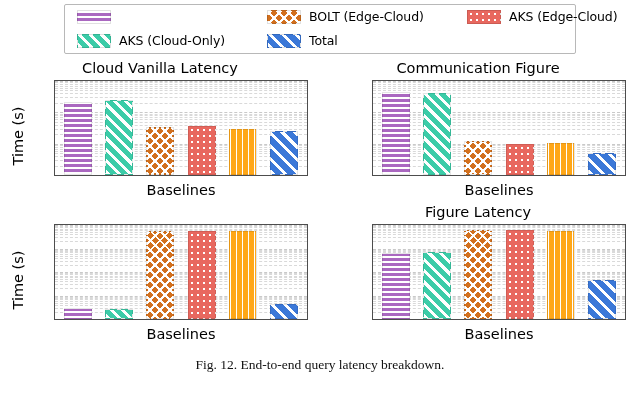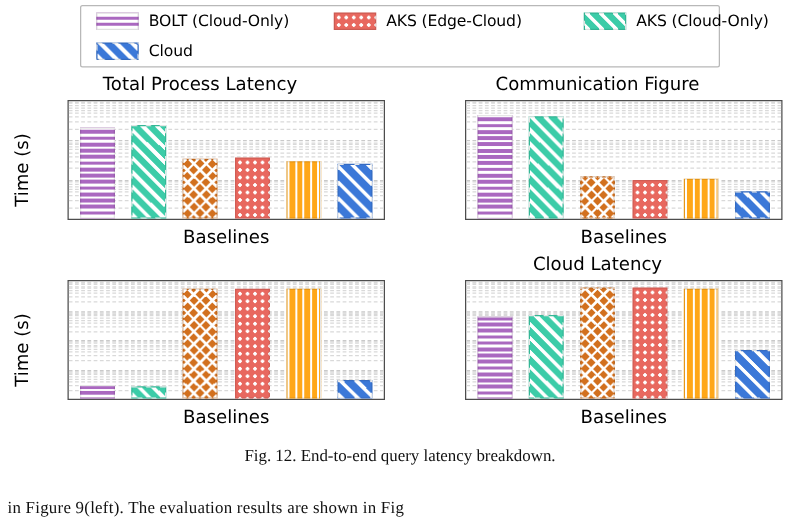--- a/index.html
+++ b/index.html
@@ -75,38 +75,41 @@
   }
 </style>
 </head>
 <body>
 
 <div class="figure">
 
   <div class="legend">
     <div class="lg-item">
       <span class="lg-swatch h-purple"></span>
-      <span class="lg-label">BOLT (Cloud-Only)</span>
+    </div>
+    <div class="lg-item">
+      <span class="lg-swatch h-orange"></span>
+      <span class="lg-label">BOLT (Edge-Cloud)</span>
     </div>
     <div class="lg-item">
       <span class="lg-swatch h-salmon"></span>
       <span class="lg-label">AKS (Edge-Cloud)</span>
     </div>
     <div class="lg-item">
       <span class="lg-swatch h-teal"></span>
       <span class="lg-label">AKS (Cloud-Only)</span>
     </div>
     <div class="lg-item">
       <span class="lg-swatch h-blue"></span>
-      <span class="lg-label">Cloud</span>
+      <span class="lg-label">Total</span>
     </div>
   </div>
 
   <div class="sub" style="left:8px;top:60px;width:304px;height:142px;">
-    <div class="sub-title">Total Process Latency</div>
+    <div class="sub-title">Cloud Vanilla Latency</div>
     <div class="ylabel" style="left:-20px;top:68px;width:60px;text-align:center;">Time (s)</div>
     <div class="axes" id="ax0">
         <div class="gridline major" style="top: 100%;"></div>
         <div class="gridline" style="top: 89.9657%;"></div>
         <div class="tickmark minor" style="top: 89.9657%;"></div>
         <div class="gridline" style="top: 84.096%;"></div>
         <div class="tickmark minor" style="top: 84.096%;"></div>
         <div class="gridline" style="top: 79.9313%;"></div>
         <div class="tickmark minor" style="top: 79.9313%;"></div>
         <div class="gridline" style="top: 76.701%;"></div>
@@ -324,21 +327,21 @@
           <div class="bar h-orange" title="BOLT (Edge-Cloud): 550 s" style="height: 93.5091%;"></div>
           <div class="bar h-salmon" title="AKS (Edge-Cloud): 560 s" style="height: 93.7047%;"></div>
           <div class="bar h-amber" title="Vanilla: 540 s" style="height: 93.3098%;"></div>
           <div class="bar h-blue" title="Venus: 0.45 s" style="height: 16.3303%;"></div>
         </div>
       </div>
     <div class="xlabel">Baselines</div>
   </div>
 
   <div class="sub" style="left:326px;top:204px;width:304px;height:148px;">
-    <div class="sub-title">Cloud Latency</div>
+    <div class="sub-title">Figure Latency</div>
     <div class="axes" id="ax3">
         <div class="gridline major" style="top: 100%;"></div>
         <div class="gridline" style="top: 92.4743%;"></div>
         <div class="tickmark minor" style="top: 92.4743%;"></div>
         <div class="gridline" style="top: 88.072%;"></div>
         <div class="tickmark minor" style="top: 88.072%;"></div>
         <div class="gridline" style="top: 84.9485%;"></div>
         <div class="tickmark minor" style="top: 84.9485%;"></div>
         <div class="gridline" style="top: 82.5257%;"></div>
         <div class="tickmark minor" style="top: 82.5257%;"></div>
@@ -413,14 +416,13 @@
           <div class="bar h-orange" title="BOLT (Edge-Cloud): 600 s" style="height: 94.4538%;"></div>
           <div class="bar h-salmon" title="AKS (Edge-Cloud): 620 s" style="height: 94.8098%;"></div>
           <div class="bar h-amber" title="Vanilla: 580 s" style="height: 94.0857%;"></div>
           <div class="bar h-blue" title="Venus: 4.5 s" style="height: 41.3303%;"></div>
         </div>
       </div>
     <div class="xlabel">Baselines</div>
   </div>
 
   <div class="caption">Fig. 12.   End-to-end query latency breakdown.</div>
-  <div class="bodytext">in Figure 9(left).  The evaluation results are shown in Fig</div>
 </div>
 
 </body></html>

